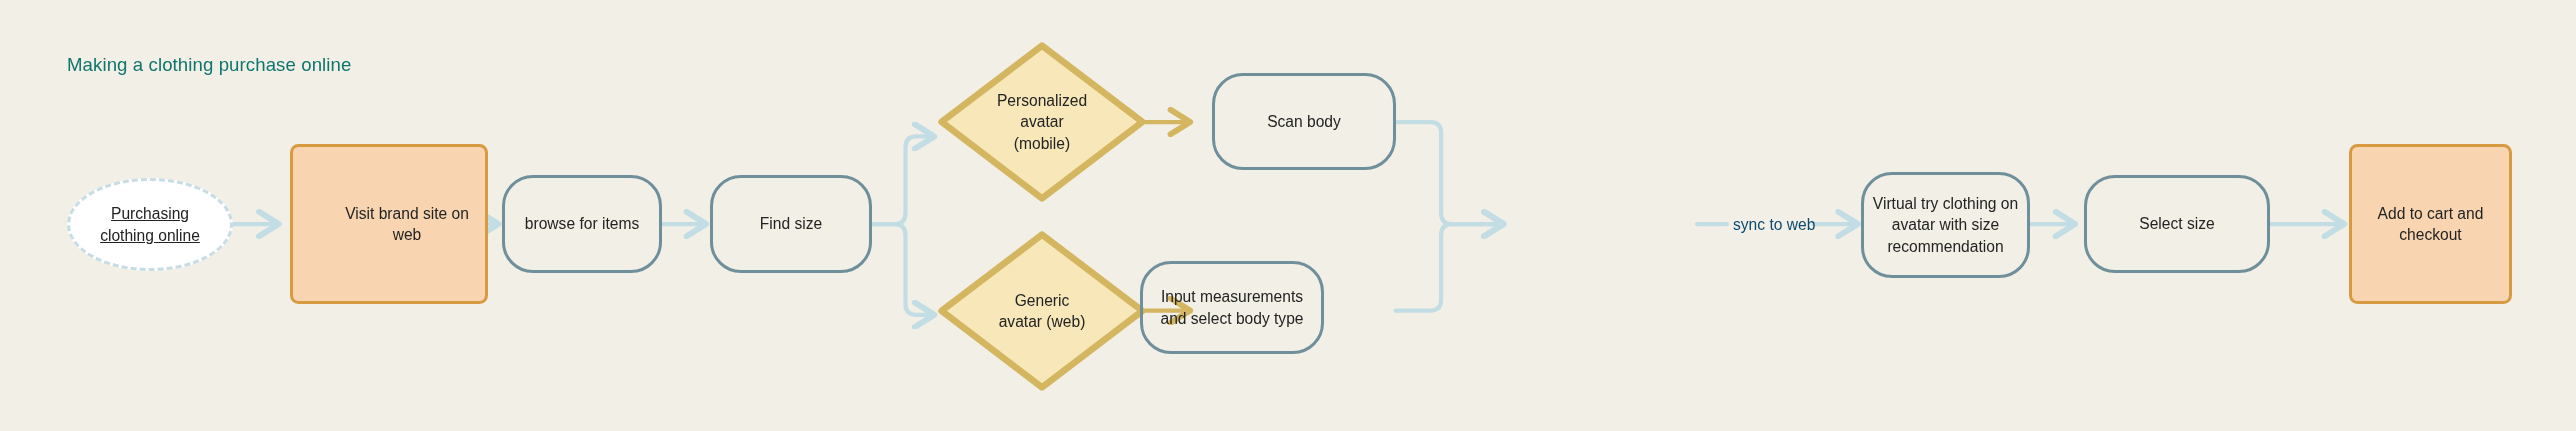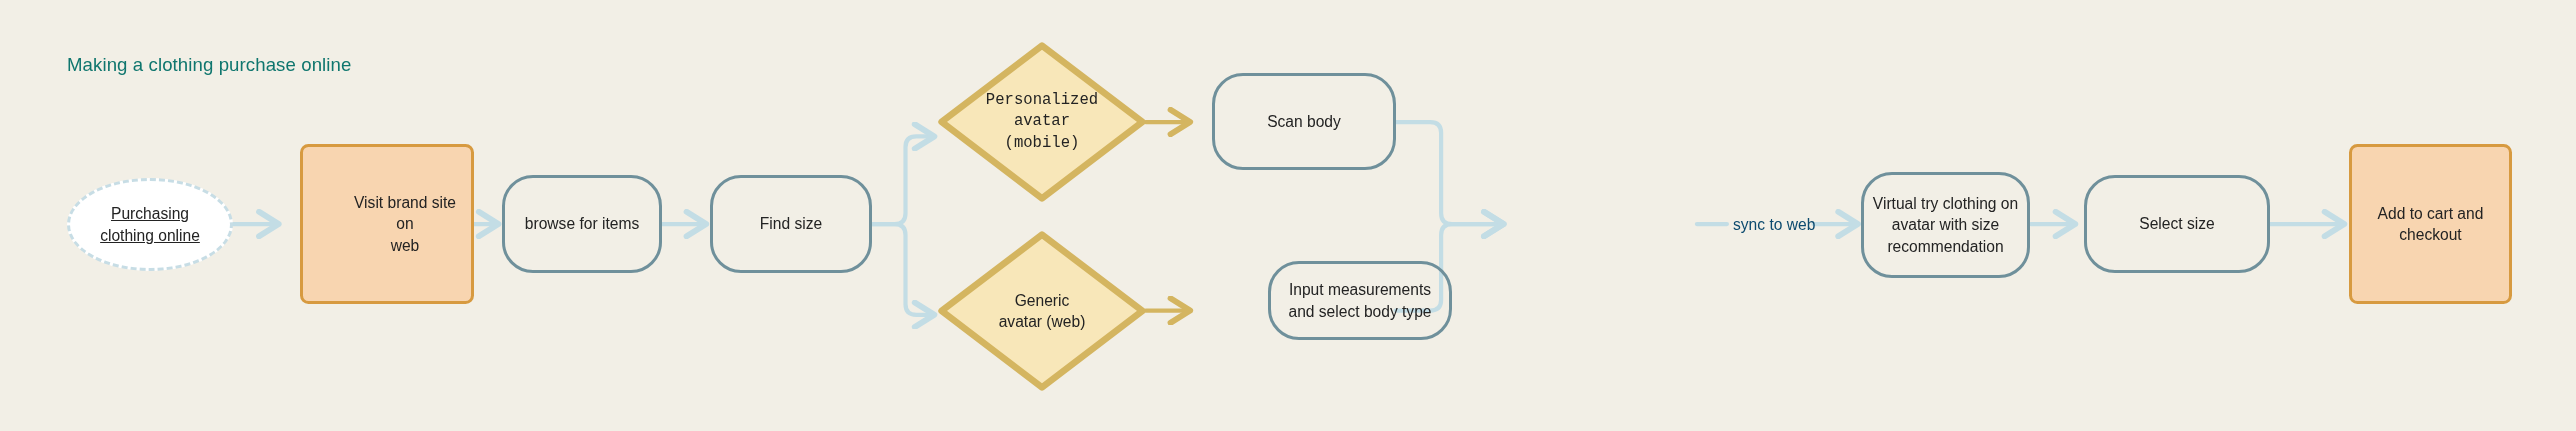--- a/index.html
+++ b/index.html
@@ -133,51 +133,51 @@
       <path d="M 3780 373 L 3900 373" stroke="#c3dde5" marker-end="url(#ah-blue)"></path>
     </g>
   </svg>
 
   <div class="edge-label" style="left:1733px; top:216px;">sync to web</div>
 
   <div class="node n-start" style="left:67px; top:178px; width:166px; height:93px;text-decoration:underline;">
     <span class="lbl">Purchasing<br>clothing online</span>
   </div>
 
-  <div class="node n-orange" style="left:300px; top:144px; width:174px; height:160px;padding-left:36px;">
+  <div class="node n-orange" style="left:290px; top:144px; width:198px; height:160px;padding-left:36px;">
     <span class="lbl">Visit brand site on<br>web</span>
   </div>
 
   <div class="node n-teal" style="left:502px; top:175px; width:160px; height:98px;">
     <span class="lbl">browse for items</span>
   </div>
 
   <div class="node n-teal" style="left:710px; top:175px; width:162px; height:98px;">
     <span class="lbl">Find size</span>
   </div>
 
-  <div class="node n-diamond" style="left:938px; top:42px; width:208px; height:160px;font-family:Liberation Mono, monospace;">
+  <div class="node n-diamond" style="left:938px; top:42px; width:208px; height:160px;">
     <svg class="dshape" viewBox="0 0 346 266" preserveAspectRatio="none">
       <polygon points="173,6 340,133 173,260 6,133" fill="#f8e7b9" stroke="#d4b560" stroke-width="11" stroke-linejoin="round"></polygon>
     </svg>
     <span class="lbl">Personalized<br>avatar<br>(mobile)</span>
   </div>
 
   <div class="node n-diamond" style="left:938px; top:231px; width:208px; height:160px;">
     <svg class="dshape" viewBox="0 0 346 266" preserveAspectRatio="none">
       <polygon points="173,6 340,133 173,260 6,133" fill="#f8e7b9" stroke="#d4b560" stroke-width="11" stroke-linejoin="round"></polygon>
     </svg>
     <span class="lbl">Generic<br>avatar (web)</span>
   </div>
 
   <div class="node n-teal" style="left:1212px; top:73px; width:184px; height:97px;">
     <span class="lbl">Scan body</span>
   </div>
 
-  <div class="node n-teal" style="left:1268px; top:261px; width:184px; height:79px;">
+  <div class="node n-teal" style="left:1140px; top:261px; width:184px; height:93px;">
     <span class="lbl">Input measurements<br>and select body type</span>
   </div>
 
 
   <div class="node n-teal" style="left:1861px; top:172px; width:169px; height:106px;">
     <span class="lbl">Virtual try clothing on<br>avatar with size<br>recommendation</span>
   </div>
 
   <div class="node n-teal" style="left:2084px; top:175px; width:186px; height:98px;">
     <span class="lbl">Select size</span>

